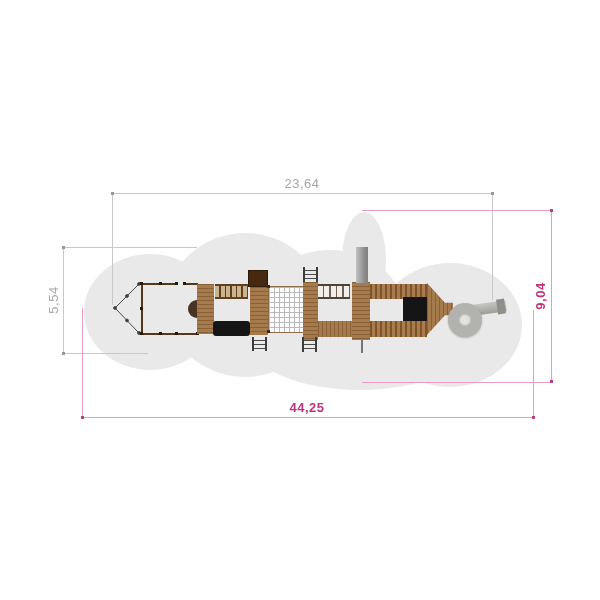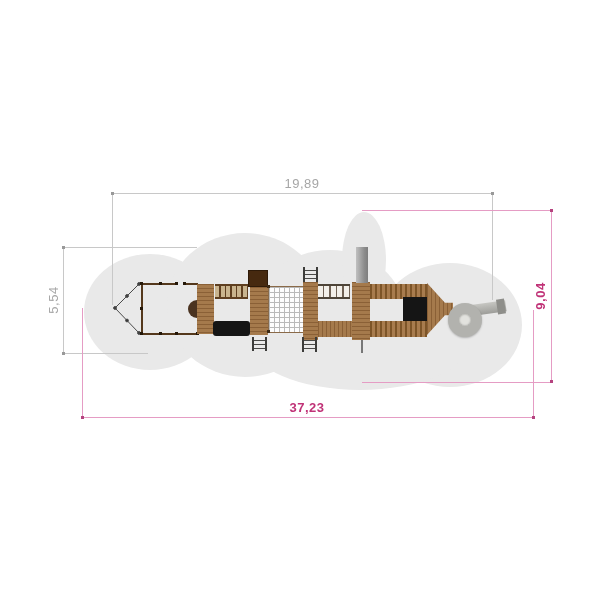--- a/index.html
+++ b/index.html
@@ -106,36 +106,36 @@
     <div style="left:466px;top:303px;width:40px;height:11px;background:linear-gradient(to bottom,#c6c6c2,#9d9d99);transform:rotate(-8deg);"></div>
     <div style="left:497px;top:299px;width:8px;height:15px;background:#8e8e8a;transform:rotate(-8deg);"></div>
     <div style="left:448px;top:303px;width:34px;height:34px;border-radius:50%;border:11px solid #b2b2ae;background:#e2e2de;box-shadow:inset 0 0 2px #8a8a86, 0 1px 2px rgba(0,0,0,0.25);"></div>
   </div>
 
   <div class="dim gline" style="left:112px;top:193px;width:381px;height:1px;"></div>
   <div class="dim gline" style="left:112px;top:193px;width:1px;height:112px;"></div>
   <div class="dim gline" style="left:492px;top:193px;width:1px;height:107px;"></div>
   <div class="gdot" style="left:111px;top:192px;"></div>
   <div class="gdot" style="left:491px;top:192px;"></div>
-  <span class="dimlabel glabel hlabel" style="left:302px;top:191px;">19,89</span>
+  <span class="dimlabel glabel hlabel" style="left:302px;top:191px;">23,64</span>
 
   <div class="dim gline" style="left:63px;top:247px;width:1px;height:106px;"></div>
   <div class="dim gline" style="left:63px;top:247px;width:134px;height:1px;"></div>
   <div class="dim gline" style="left:63px;top:353px;width:85px;height:1px;"></div>
   <div class="gdot" style="left:62px;top:246px;"></div>
   <div class="gdot" style="left:62px;top:352px;"></div>
   <span class="dimlabel glabel vlabel" style="left:53px;top:300px;">5,54</span>
 
   <div class="dim pline" style="left:551px;top:210px;width:1px;height:172px;"></div>
   <div class="dim pline" style="left:362px;top:210px;width:190px;height:1px;"></div>
   <div class="dim pline" style="left:362px;top:382px;width:190px;height:1px;"></div>
   <div class="pdot" style="left:550px;top:209px;"></div>
   <div class="pdot" style="left:550px;top:380px;"></div>
   <span class="dimlabel plabel vlabel" style="left:540px;top:296px;">9,04</span>
 
   <div class="dim pline" style="left:82px;top:417px;width:452px;height:1px;"></div>
   <div class="dim pline" style="left:82px;top:308px;width:1px;height:109px;"></div>
   <div class="dim pline" style="left:533px;top:310px;width:1px;height:107px;"></div>
   <div class="pdot" style="left:81px;top:416px;"></div>
   <div class="pdot" style="left:532px;top:416px;"></div>
-  <span class="dimlabel plabel hlabel" style="left:307px;top:415px;">37,23</span>
+  <span class="dimlabel plabel hlabel" style="left:307px;top:415px;">44,25</span>
 
 </div>
 
 </body></html>

